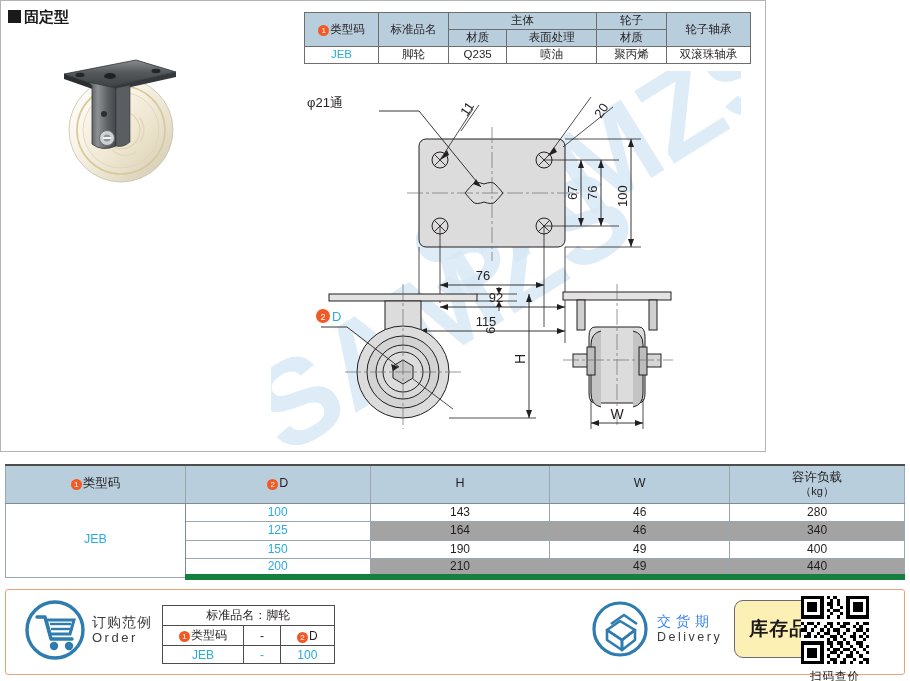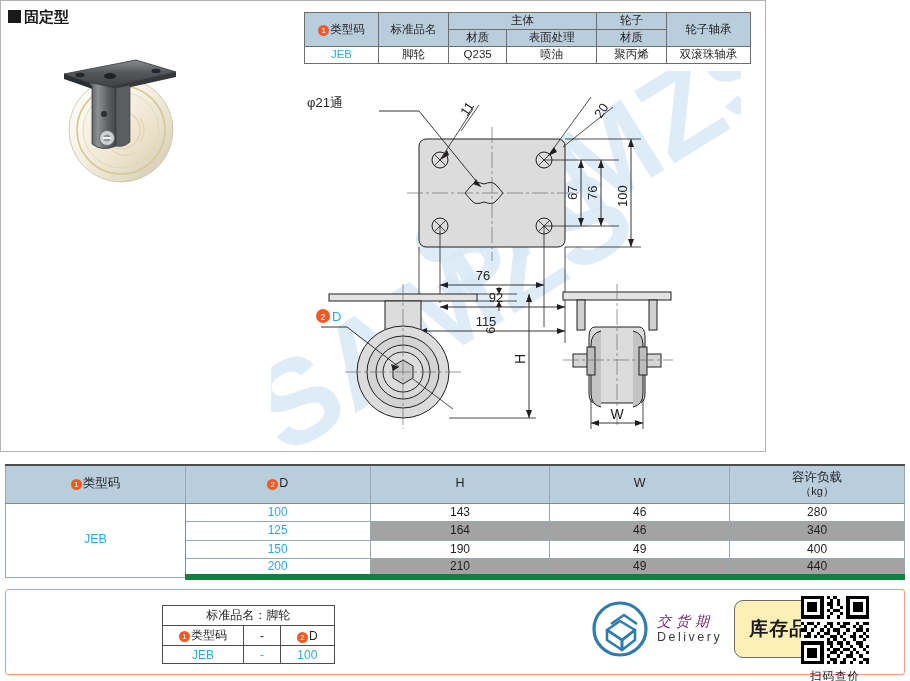--- a/index.html
+++ b/index.html
@@ -132,21 +132,21 @@
   }
   #order-table td{
     border:1px solid #4d4d4d; text-align:center;
     padding:1px 16px; height:18px; white-space:nowrap;
   }
   #order-table .cyan{ color:#29abe2; }
 
   #delivery-block{ position:absolute; left:585px; top:10px; display:flex; align-items:center; }
   #box-icon{ width:58px; height:58px; }
   #delivery-labels{ margin-left:8px; line-height:1.2; }
-  #delivery-labels .cn{ font-size:14px; letter-spacing:5px; color:#701a75;font-style:italic; }
+  #delivery-labels .cn{ font-size:14px; letter-spacing:5px; color:#3b82f6; }
   #delivery-labels .en{ font-size:12.5px; letter-spacing:2.5px; color:#3b3b3b; }
   #stock-badge{
     margin-left:12px;
     background:#fdf0b4; border:1.5px solid #6b6b6b; border-radius:9px;
     padding:15px 14px; font-size:19px; font-weight:bold; color:#1a1a1a;
     letter-spacing:1px;
   }
 
   #qr-block{ position:absolute; left:789px; top:6px; width:80px; text-align:center; }
   #qr-caption{ font-size:11.5px; color:#1a1a1a; margin-top:1px; letter-spacing:1px; }
@@ -440,20 +440,35 @@
         <td class="d-cell">200</td>
         <td>210</td>
         <td>49</td>
         <td>440</td>
       </tr>
     </tbody>
 </table>
 
 <div id="footer">
 
+  <div id="order-block">
+    <svg id="cart-icon" viewBox="0 0 62 62">
+      <circle cx="31" cy="31" r="28" fill="none" stroke="#2e7cb0" stroke-width="3.4"></circle>
+      <path d="M13 18 L21 18 L27 40 L48 40" fill="none" stroke="#2e7cb0" stroke-width="3.4" stroke-linecap="round" stroke-linejoin="round"></path>
+      <path d="M22 21 L50 21 L46 35 L26 35 Z" fill="none" stroke="#2e7cb0" stroke-width="3"></path>
+      <line x1="26" y1="25" x2="47" y2="25" stroke="#2e7cb0" stroke-width="2.4"></line>
+      <line x1="27" y1="30" x2="46" y2="30" stroke="#2e7cb0" stroke-width="2.4"></line>
+      <circle cx="30" cy="47" r="4.2" fill="#2e7cb0"></circle>
+      <circle cx="45" cy="47" r="4.2" fill="#2e7cb0"></circle>
+    </svg>
+    <div id="order-labels">
+      <div class="cn">订购范例</div>
+      <div class="en">Order</div>
+    </div>
+  </div>
 
   <table id="order-table">
     <tbody>
         <tr>
       <td colspan="3">标准品名：脚轮</td>
     </tr>
     <tr>
       <td><span class="num-badge">1</span><span>类型码</span></td>
       <td>-</td>
       <td><span class="num-badge">2</span><span>D</span></td>

